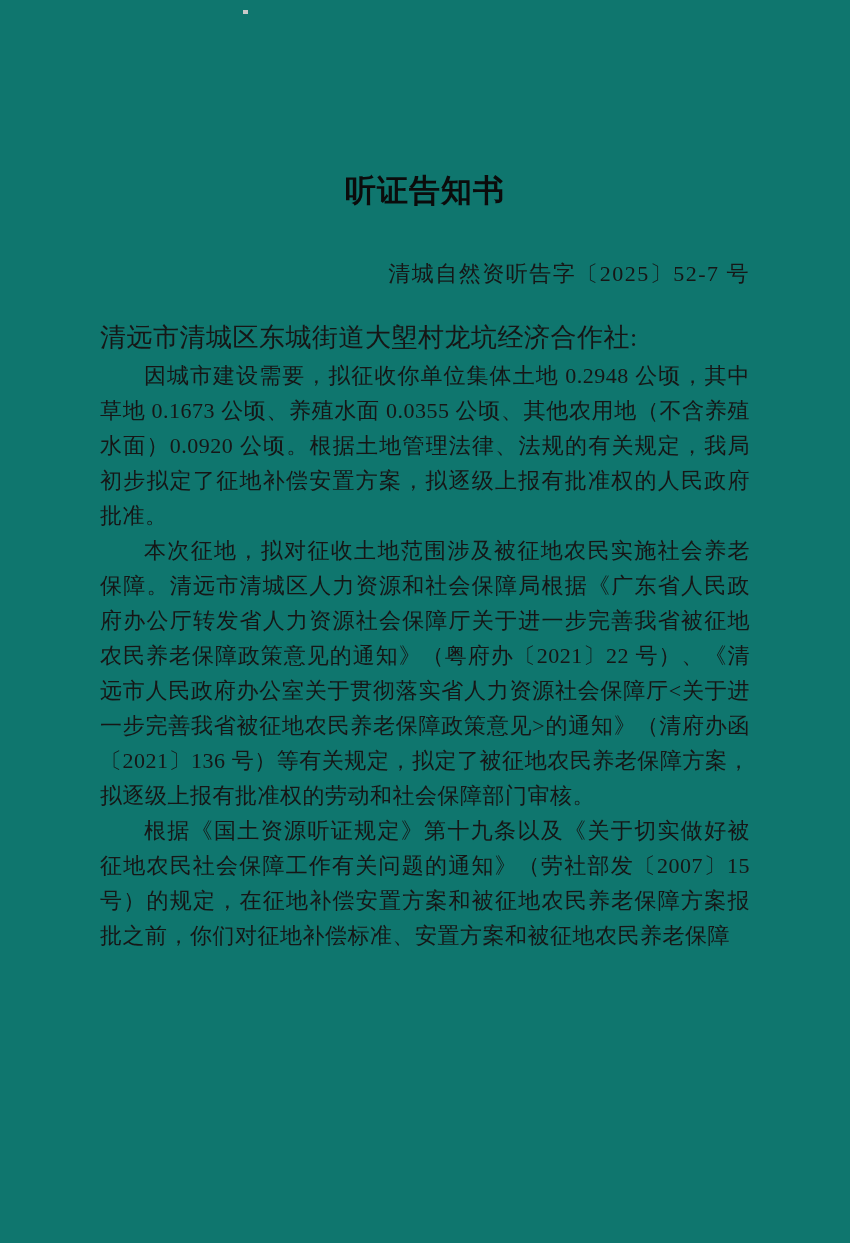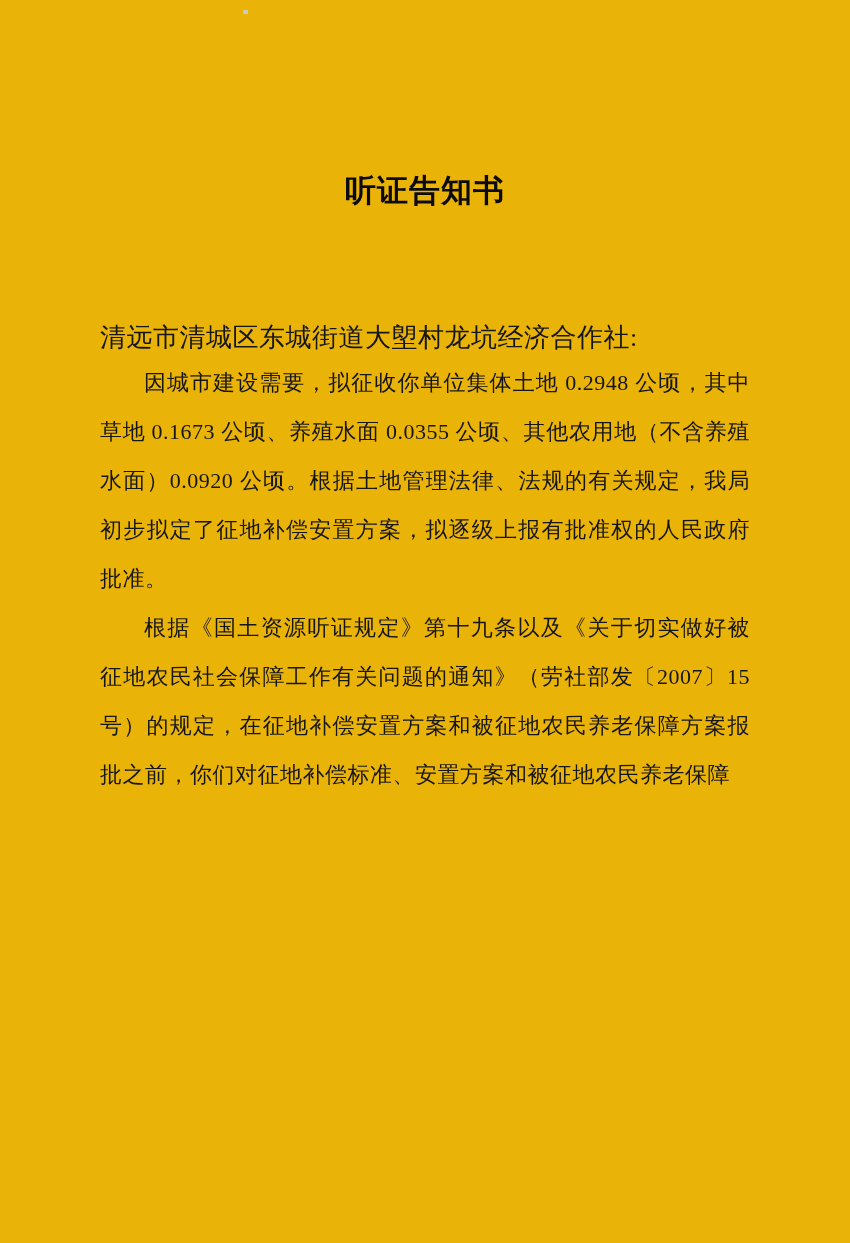--- a/index.html
+++ b/index.html
@@ -4,21 +4,21 @@
 <style>
   html, body {
     margin: 0;
     padding: 0;
     background: #ffffff;
   }
   .page {
     position: relative;
     width: 850px;
     height: 1243px;
-    background: #eab308;
+    background: #0f766e;
     overflow: hidden;
     font-family: "Liberation Serif", "DejaVu Serif", serif;
     color: #121212;
   }
   .scan-artifact {
     position: absolute;
     left: 243px;
     top: 10px;
     width: 5px;
     height: 4px;
@@ -54,40 +54,42 @@
     letter-spacing: 0.5px;
     white-space: nowrap;
     color: #161616;
   }
   .body-block {
     position: absolute;
     top: 358px;
     left: 100px;
     width: 650px;
     font-size: 22px;
-    line-height: 49px;
+    line-height: 35px;
     text-align: justify;
     color: #161616;
   }
   .body-block p {
     margin: 0;
     text-indent: 2em;
     letter-spacing: 0.5px;
   }
 </style>
 </head>
 <body>
 
 <div class="page">
 
   <div class="scan-artifact"></div>
 
   <h1 class="doc-title">听证告知书</h1>
 
+  <div class="doc-number">清城自然资听告字〔2025〕52-7 号</div>
 
   <div class="addressee">清远市清城区东城街道大塱村龙坑经济合作社:</div>
 
   <div class="body-block">
     <p>因城市建设需要，拟征收你单位集体土地 0.2948 公顷，其中草地 0.1673 公顷、养殖水面 0.0355 公顷、其他农用地（不含养殖水面）0.0920 公顷。根据土地管理法律、法规的有关规定，我局初步拟定了征地补偿安置方案，拟逐级上报有批准权的人民政府批准。</p>
+    <p>本次征地，拟对征收土地范围涉及被征地农民实施社会养老保障。清远市清城区人力资源和社会保障局根据《广东省人民政府办公厅转发省人力资源社会保障厅关于进一步完善我省被征地农民养老保障政策意见的通知》（粤府办〔2021〕22 号）、《清远市人民政府办公室关于贯彻落实省人力资源社会保障厅&lt;关于进一步完善我省被征地农民养老保障政策意见&gt;的通知》（清府办函〔2021〕136 号）等有关规定，拟定了被征地农民养老保障方案，拟逐级上报有批准权的劳动和社会保障部门审核。</p>
     <p>根据《国土资源听证规定》第十九条以及《关于切实做好被征地农民社会保障工作有关问题的通知》（劳社部发〔2007〕15 号）的规定，在征地补偿安置方案和被征地农民养老保障方案报批之前，你们对征地补偿标准、安置方案和被征地农民养老保障</p>
   </div>
 
 </div>
 
 </body></html>

